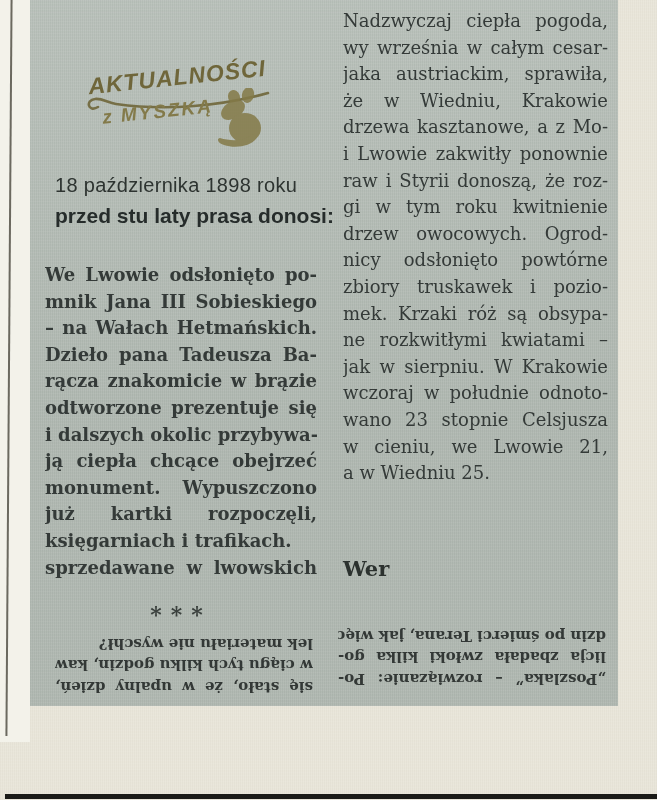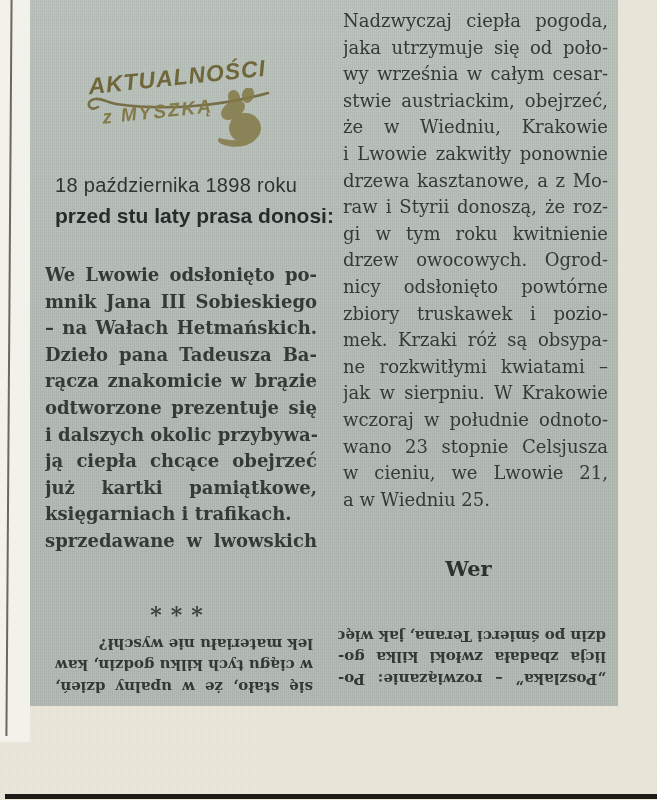--- a/index.html
+++ b/index.html
@@ -94,21 +94,21 @@
     left: 313px; top: 8px; width: 265px;
     font-size: 18px; line-height: 26.6px;
   }
   .separator {
     position: absolute; left: 15px; top: 601px; width: 272px;
     text-align: center; font-size: 22px; font-weight: 700;
     letter-spacing: 9px; color: #3a403d;
   }
   .signature {
     position: absolute; left: 313px; top: 556px; width: 265px;
-    text-align: center; padding-right: 14px; box-sizing: border-box;
+    text-align: left; padding-right: 14px; box-sizing: border-box;
     font-weight: 700; font-size: 21px; color: #2c322f;
   }
   .flipped {
     position: absolute;
     transform: rotate(180deg);
     font-weight: 700; font-size: 15px; line-height: 21.7px;
     color: #33383六;
     color: #333836;
   }
   .flipped-left { left: 25px; top: 632px; width: 258px; }
@@ -146,41 +146,41 @@
 
     <div class="para left-para">
         <div class="tline">We Lwowie odsłonięto po-</div>
         <div class="tline">mnik Jana III Sobieskiego</div>
         <div class="tline">– na Wałach Hetmańskich.</div>
         <div class="tline">Dzieło pana Tadeusza Ba-</div>
         <div class="tline">rącza znakomicie w brązie</div>
         <div class="tline">odtworzone prezentuje się</div>
         <div class="tline">i dalszych okolic przybywa-</div>
         <div class="tline">ją ciepła chcące obejrzeć</div>
-        <div class="tline">już kartki pamiątkowe,</div>
+        <div class="tline">monument. Wypuszczono</div>
+        <div class="tline">już kartki rozpoczęli,</div>
         <div class="tline last">księgarniach i trafikach.</div>
         <div class="tline">sprzedawane w lwowskich</div>
       </div>
 
     <div class="separator">***</div>
 
     <div class="flipped flipped-left">
         <div class="tline">się stało, że w upalny dzień,</div>
         <div class="tline">w ciągu tych kilku godzin, kawa-</div>
         <div class="tline last">lek materiału nie wyschł?</div>
       </div>
 
     <div class="para right-para">
         <div class="tline">Nadzwyczaj ciepła pogoda,</div>
-        <div class="tline">jaka utrzymuje się od poło-</div>
         <div class="tline">wy września w całym cesar-</div>
-        <div class="tline">stwie austriackim, obejrzeć,</div>
+        <div class="tline">jaka austriackim, sprawiła,</div>
         <div class="tline">że w Wiedniu, Krakowie</div>
+        <div class="tline">drzewa kasztanowe, a z Mo-</div>
         <div class="tline">i Lwowie zakwitły ponownie</div>
-        <div class="tline">drzewa kasztanowe, a z Mo-</div>
         <div class="tline">raw i Styrii donoszą, że roz-</div>
         <div class="tline">gi w tym roku kwitnienie</div>
         <div class="tline">drzew owocowych. Ogrod-</div>
         <div class="tline">nicy odsłonięto powtórne</div>
         <div class="tline">zbiory truskawek i pozio-</div>
         <div class="tline">mek. Krzaki róż są obsypa-</div>
         <div class="tline">ne rozkwitłymi kwiatami –</div>
         <div class="tline">jak w sierpniu. W Krakowie</div>
         <div class="tline">wczoraj w południe odnoto-</div>
         <div class="tline">wano 23 stopnie Celsjusza</div>

